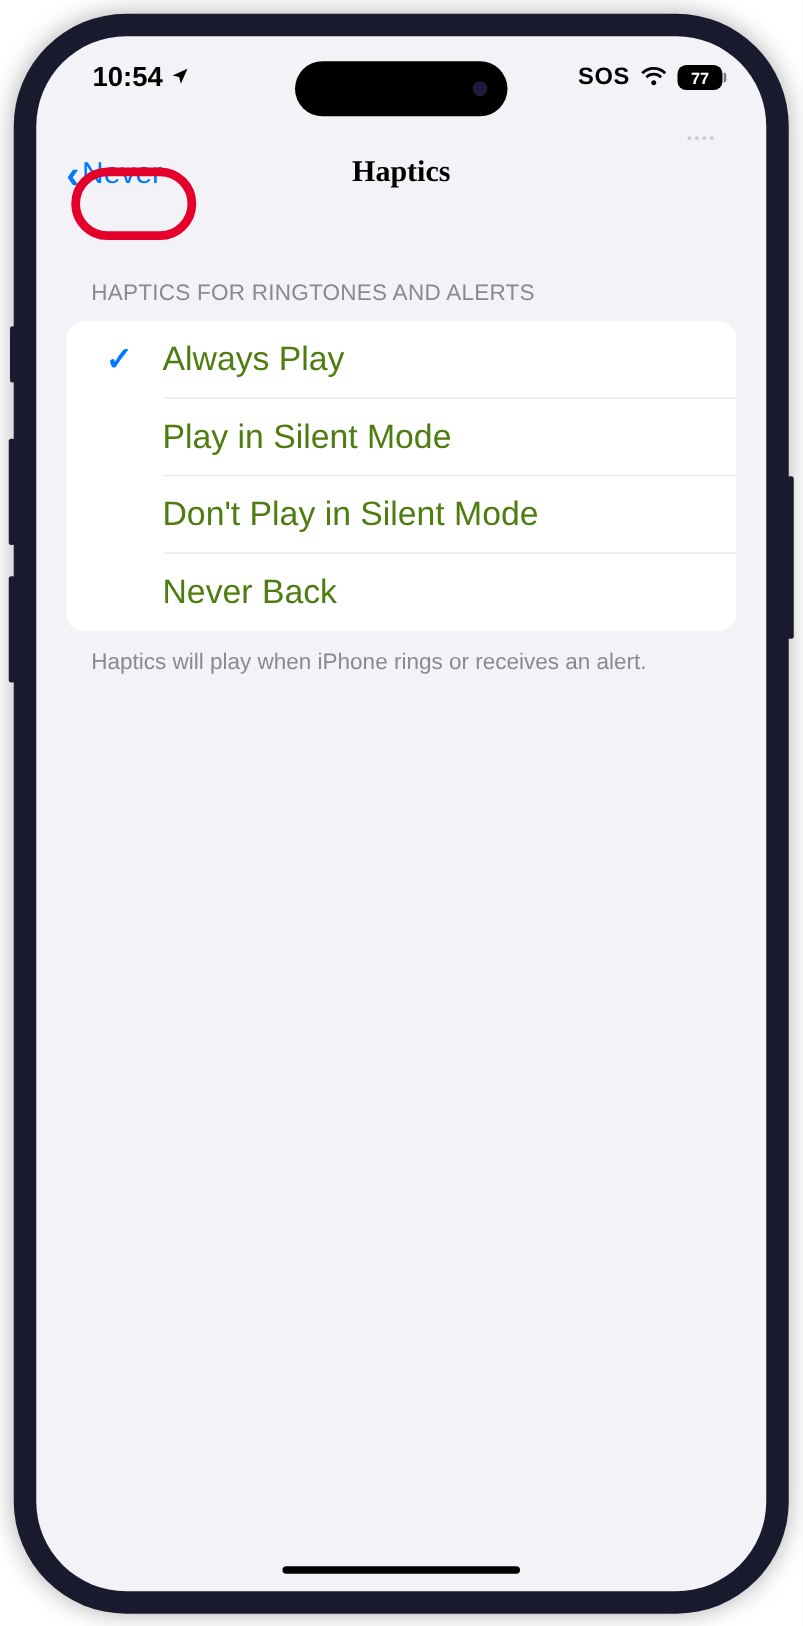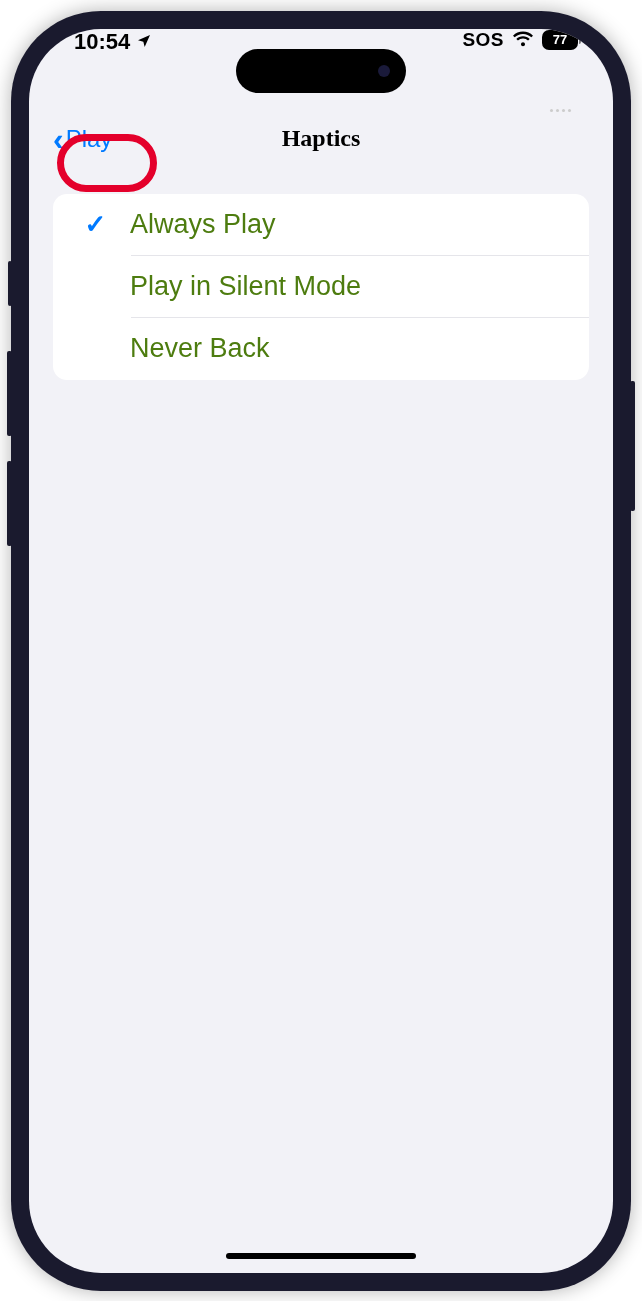--- a/index.html
+++ b/index.html
@@ -90,21 +90,21 @@
       height: 12px;
       background: #1a1a3a;
       border-radius: 50%;
     }
     
     
     .status-bar {
       height: 75px;
       display: flex;
       justify-content: space-between;
-      align-items: flex-start;
+      align-items: center;
       padding: 0 35px 8px 45px;
       gap: 18px;
     }
     
     .status-left {
       display: flex;
       align-items: center;
       gap: 6px;
       font-size: 22px;
       font-weight: 700;
@@ -341,41 +341,47 @@
         <span></span>
         <span></span>
         <span></span>
     </div>
 
     <div class="annotation-circle"></div>
 
     <div class="nav-bar">
       <div class="back-button">
         <span class="back-chevron">‹</span>
-        <span>Play</span>
+        <span>Never</span>
       </div>
       <div class="nav-title">Haptics</div>
     </div>
 
     <div class="content">
+      <div class="section-header">HAPTICS FOR RINGTONES AND ALERTS</div>
 
       <div class="list-group">
         <div class="list-item">
           <div class="checkmark-slot">
               <span class="checkmark">✓</span>
             </div>
           <span class="item-label">Always Play</span>
         </div>
         <div class="list-item">
           <div class="checkmark-slot"></div>
           <span class="item-label">Play in Silent Mode</span>
         </div>
         <div class="list-item">
           <div class="checkmark-slot"></div>
+          <span class="item-label">Don't Play in Silent Mode</span>
+        </div>
+        <div class="list-item">
+          <div class="checkmark-slot"></div>
           <span class="item-label">Never Back</span>
         </div>
       </div>
 
+      <div class="section-footer">Haptics will play when iPhone rings or receives an alert.</div>
     </div>
 
     <div class="home-indicator"></div>
   </div>
 </div>
 
 </body></html>

